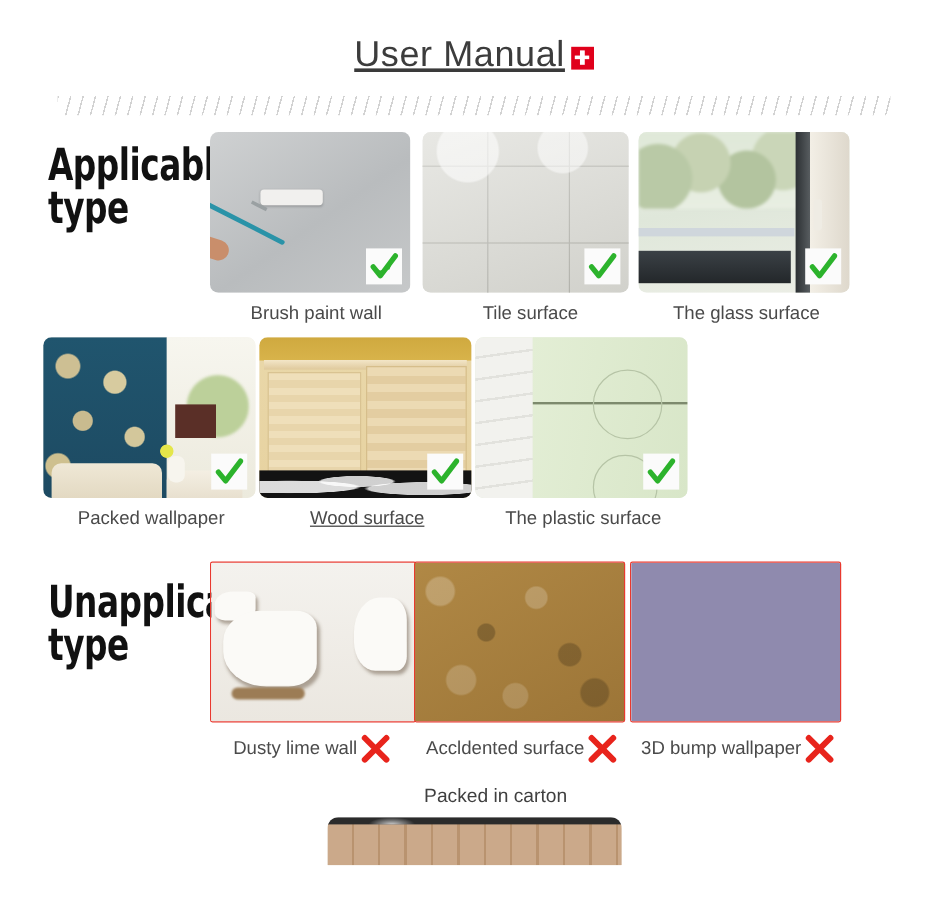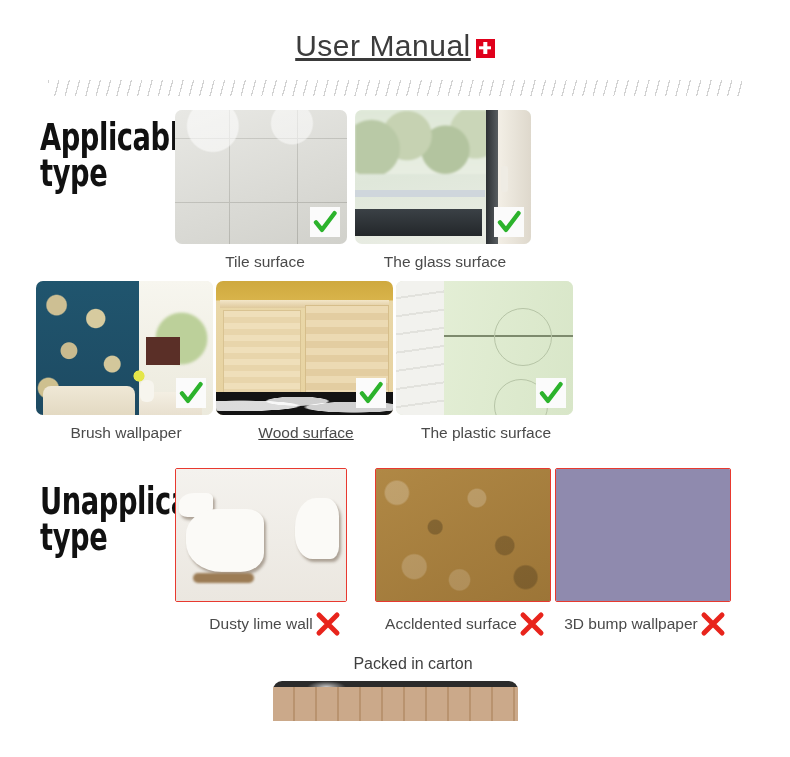--- a/index.html
+++ b/index.html
@@ -398,20 +398,37 @@
 <div class="divider"></div>
 
 <div class="section">
 
   <div class="row" style="margin-top:14px;">
     <div style="width:175px; padding-left:40px; padding-top:10px;">
       <div class="side-label">Applicable
 type</div>
     </div>
 
+    <div class="card" style="width:177px;">
+      <div class="thumb" style="width:167px;height:134px;">
+        <div class="ph ph-brush">
+          <div class="roller"></div>
+          <div class="neck"></div>
+          <div class="handle"></div>
+          <div class="hand"></div>
+        </div>
+        <div class="check-badge">
+          <svg width="24" height="24" viewBox="0 0 24 24" aria-hidden="true">
+            <path d="M3 13 L8.5 19.5 L21 3.5 L16.5 14.5 L8.5 15.5 Z" fill="#2cb32c"></path>
+            <path d="M3 12.4 L9 19.8 L21.5 3.2" fill="none" stroke="#2cb32c" stroke-width="4.4" stroke-linecap="round" stroke-linejoin="round"></path>
+          </svg>
+        </div>
+      </div>
+      <div class="caption">Brush paint wall</div>
+    </div>
 
     <div class="card" style="width:180px;">
       <div class="thumb" style="width:172px;height:134px;">
         <div class="ph ph-tile">
           <div class="g gh" style="top:28px"></div>
           <div class="g gh" style="top:92px"></div>
           <div class="g gv" style="left:54px"></div>
           <div class="g gv" style="left:122px"></div>
         </div>
         <div class="check-badge">
@@ -457,21 +474,21 @@
           <div class="sofa2"></div>
           <div class="vase"></div>
           <div class="flower"></div>
         </div>
         <div class="check-badge">
           <svg width="24" height="24" viewBox="0 0 24 24" aria-hidden="true">
             <path d="M3 12.4 L9 19.8 L21.5 3.2" fill="none" stroke="#2cb32c" stroke-width="4.4" stroke-linecap="round" stroke-linejoin="round"></path>
           </svg>
         </div>
       </div>
-      <div class="caption">Brush wallpaper</div>
+      <div class="caption">Packed wallpaper</div>
     </div>
 
     <div class="card" style="width:180px;text-decoration:underline;">
       <div class="thumb" style="width:177px;height:134px;">
         <div class="ph ph-wood">
           <div class="top"></div>
           <div class="doorL"></div>
           <div class="doorR"></div>
           <div class="floor"></div>
         </div>
@@ -504,21 +521,21 @@
   </div>
 </div>
 
 <div class="section">
   <div class="row" style="margin-top:26px;">
     <div style="width:175px; padding-left:40px; padding-top:16px;">
       <div class="side-label">Unapplicable
 type</div>
     </div>
 
-    <div class="card" style="width:200px;">
+    <div class="card" style="width:170px;">
       <div class="thumb redborder" style="width:172px;height:134px;">
         <div class="ph ph-dusty">
           <div class="flake f2"></div>
           <div class="flake f1"></div>
           <div class="flake f3"></div>
           <div class="dirt"></div>
         </div>
       </div>
       <div class="caption caption-row">
         <span>Dusty lime wall</span>

